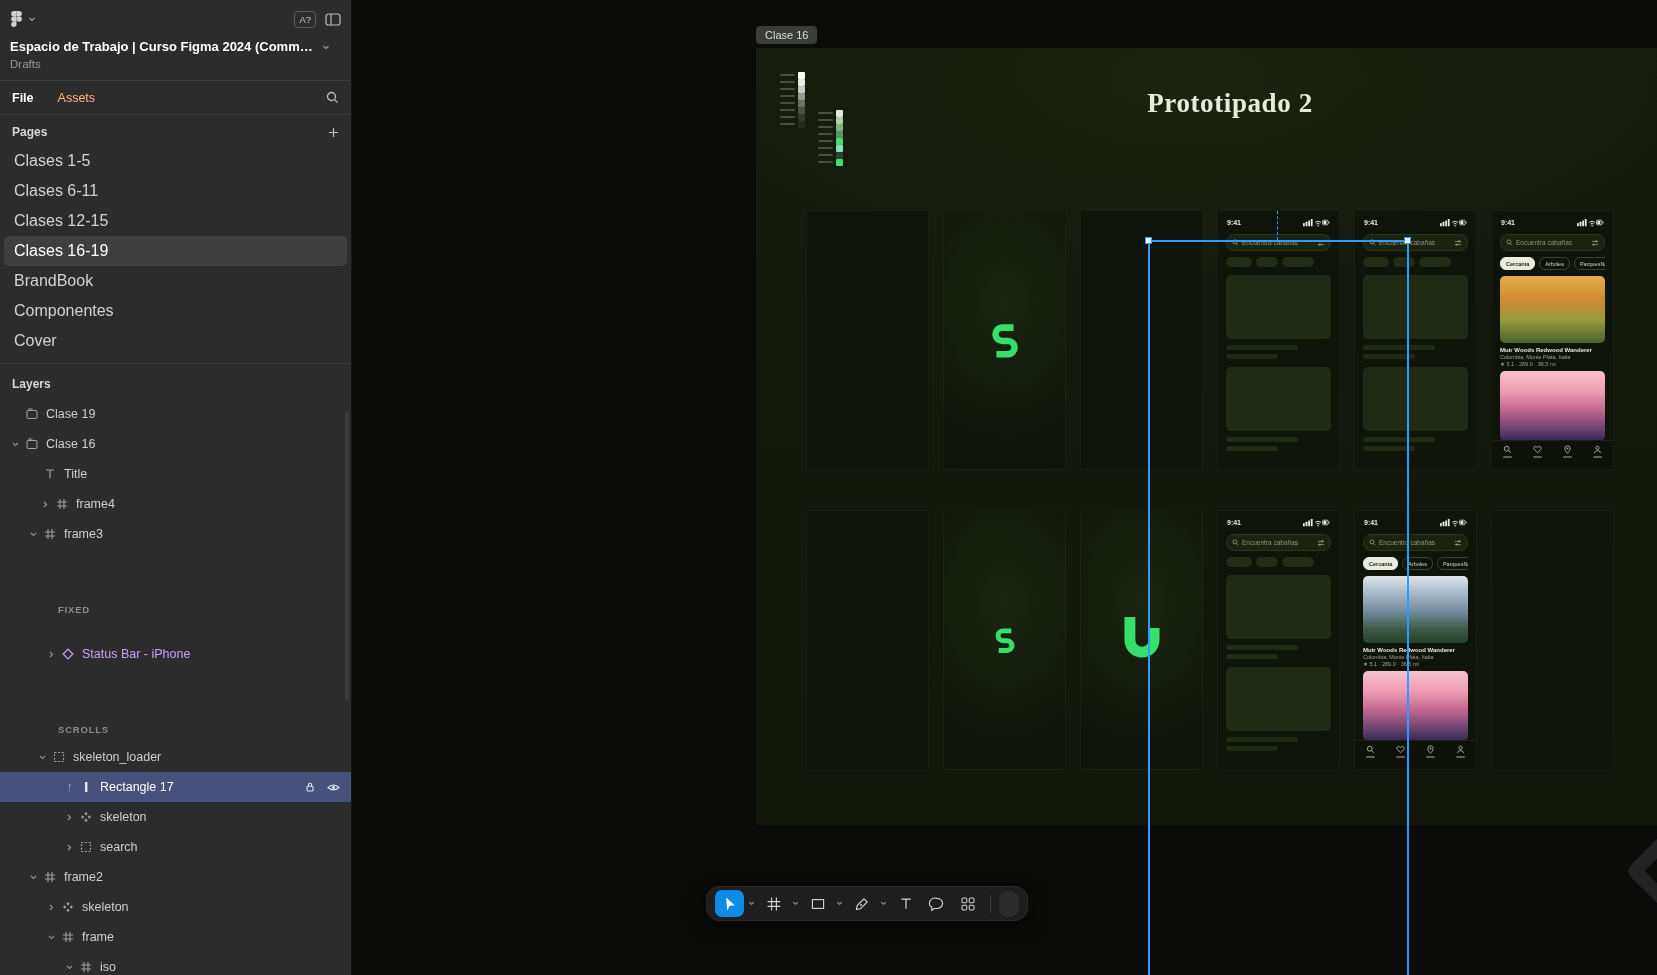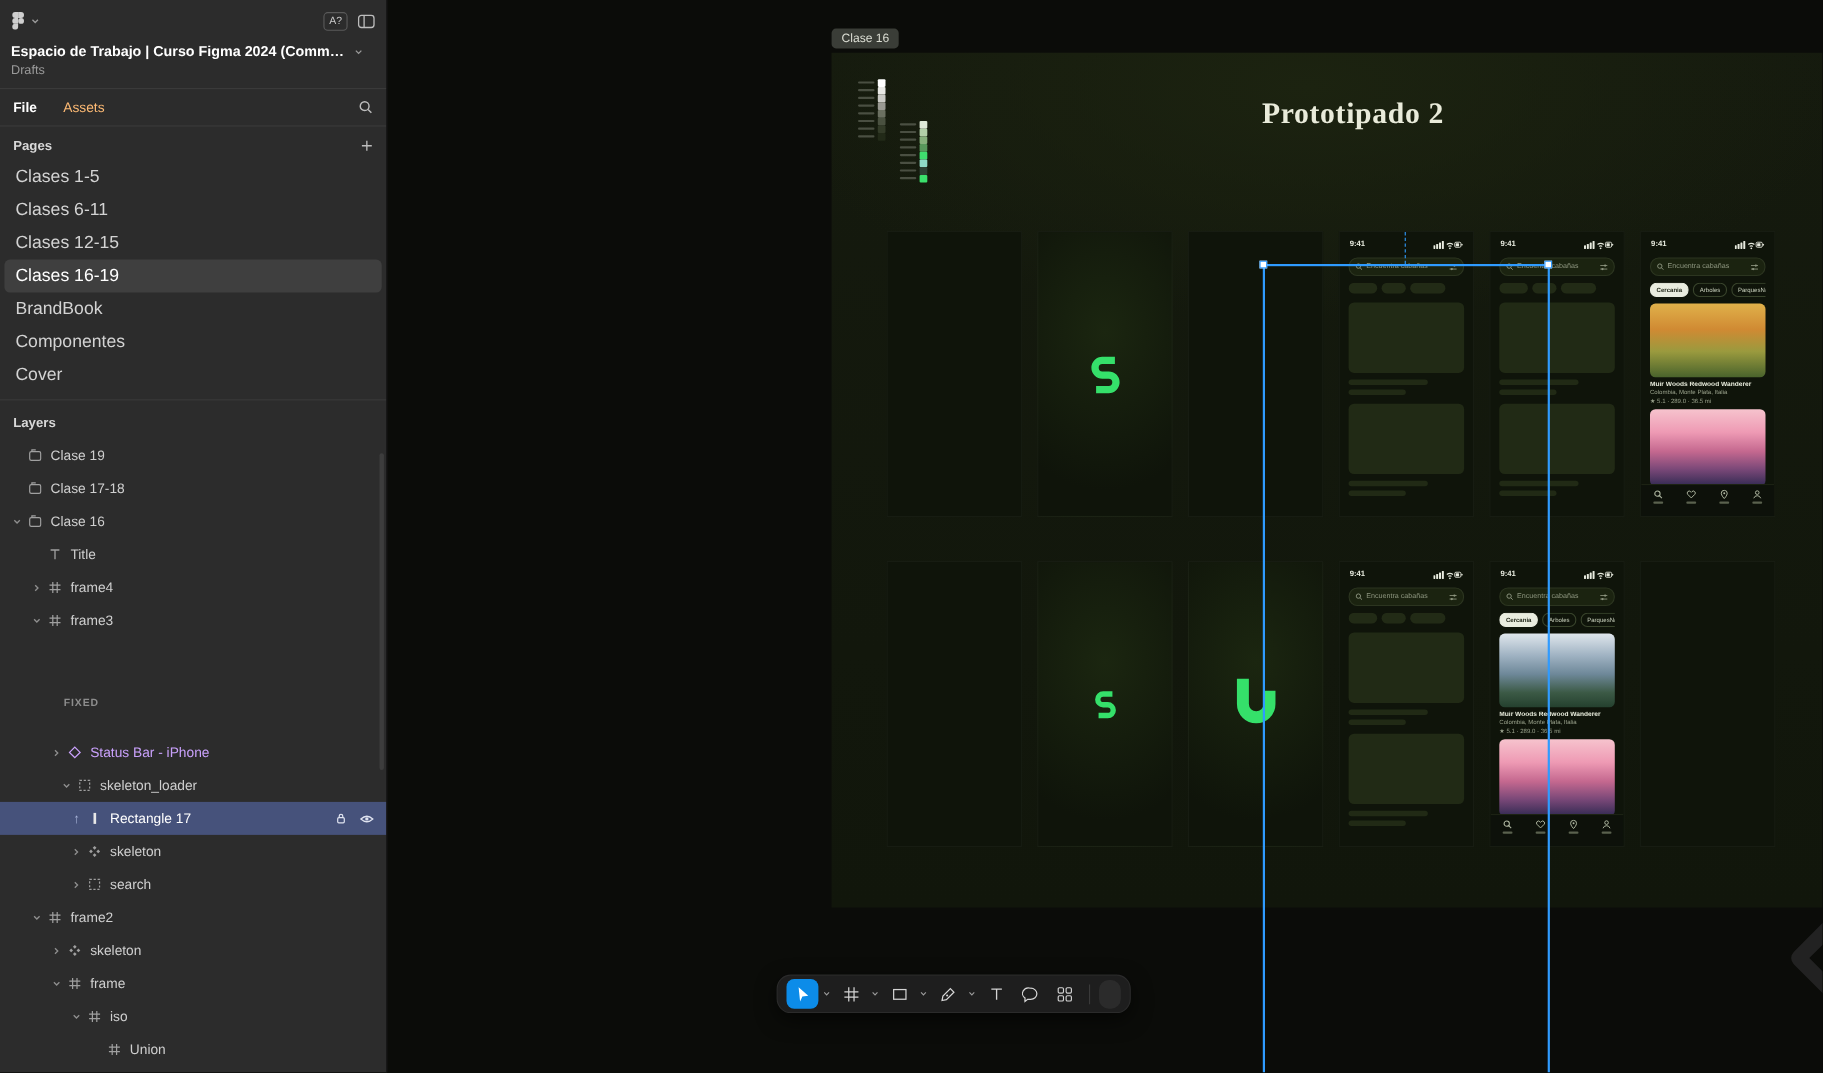--- a/index.html
+++ b/index.html
@@ -187,53 +187,43 @@
         <span class="chev"></span>
         <span class="licon">
           <svg width="12" height="12" viewBox="0 0 12 12">
             <rect x="1" y="2.5" width="10" height="8" rx="1.5" fill="none" stroke="#a0a0a0" stroke-width="1.1"></rect>
             <path d="M3 2.5V1h3.5" fill="none" stroke="#a0a0a0" stroke-width="1.1"></path>
           </svg>
         </span>
         <span class="llabel">Clase 19</span>
       </div>
       <div class="layer-row" style="padding-left: 8px;">
-        <span class="chev"></span>
+        <span class="chev">
+          <svg width="9" height="9" viewBox="0 0 9 9">
+            <path d="M2 3l2.5 2.5L7 3" fill="none" stroke="#8f8f8f" stroke-width="1.2"></path>
+          </svg>
+        </span>
         <span class="licon">
           <svg width="12" height="12" viewBox="0 0 12 12">
             <rect x="1" y="2.5" width="10" height="8" rx="1.5" fill="none" stroke="#a0a0a0" stroke-width="1.1"></rect>
             <path d="M3 2.5V1h3.5" fill="none" stroke="#a0a0a0" stroke-width="1.1"></path>
           </svg>
         </span>
-        <span class="llabel">Clase 17-18</span>
-      </div>
-      <div class="layer-row" style="padding-left: 8px;">
-        <span class="chev">
-          <svg width="9" height="9" viewBox="0 0 9 9">
-            <path d="M2 3l2.5 2.5L7 3" fill="none" stroke="#8f8f8f" stroke-width="1.2"></path>
-          </svg>
-        </span>
-        <span class="licon">
-          <svg width="12" height="12" viewBox="0 0 12 12">
-            <rect x="1" y="2.5" width="10" height="8" rx="1.5" fill="none" stroke="#a0a0a0" stroke-width="1.1"></rect>
-            <path d="M3 2.5V1h3.5" fill="none" stroke="#a0a0a0" stroke-width="1.1"></path>
-          </svg>
-        </span>
         <span class="llabel">Clase 16</span>
       </div>
       <div class="layer-row" style="padding-left: 26px;">
         <span class="chev"></span>
         <span class="licon">
           <svg width="12" height="12" viewBox="0 0 12 12">
             <path d="M2 2h8M6 2v8.5" stroke="#a0a0a0" stroke-width="1.2"></path>
           </svg>
         </span>
         <span class="llabel">Title</span>
       </div>
-      <div class="layer-row" style="padding-left: 26px;">
+      <div class="layer-row" style="padding-left: 38px;">
         <span class="chev">
           <svg width="9" height="9" viewBox="0 0 9 9">
             <path d="M3 2l2.5 2.5L3 7" fill="none" stroke="#8f8f8f" stroke-width="1.2"></path>
           </svg>
         </span>
         <span class="licon">
           <svg width="12" height="12" viewBox="0 0 12 12">
             <path d="M4 1v10M8 1v10M1 4h10M1 8h10" stroke="#a0a0a0" stroke-width="1.1"></path>
           </svg>
         </span>
@@ -259,21 +249,22 @@
             <path d="M3 2l2.5 2.5L3 7" fill="none" stroke="#8f8f8f" stroke-width="1.2"></path>
           </svg>
         </span>
         <span class="licon">
           <svg width="12" height="12" viewBox="0 0 12 12">
             <path d="M6 1.2L10.8 6 6 10.8 1.2 6Z" fill="none" stroke="#c9a1fb" stroke-width="1.2"></path>
           </svg>
         </span>
         <span class="llabel">Status Bar - iPhone</span>
       </div>
-      <div class="layer-row" style="padding-left: 53px;">
+      <div class="layer-section" style="padding-left: 58px;">SCROLLS</div>
+      <div class="layer-row" style="padding-left: 35px;">
         <span class="chev">
           <svg width="9" height="9" viewBox="0 0 9 9">
             <path d="M2 3l2.5 2.5L7 3" fill="none" stroke="#8f8f8f" stroke-width="1.2"></path>
           </svg>
         </span>
         <span class="licon">
           <svg width="12" height="12" viewBox="0 0 12 12">
             <rect x="1.5" y="1.5" width="9" height="9" fill="none" stroke="#a0a0a0" stroke-width="1.1" stroke-dasharray="2 1.6"></rect>
           </svg>
         </span>

